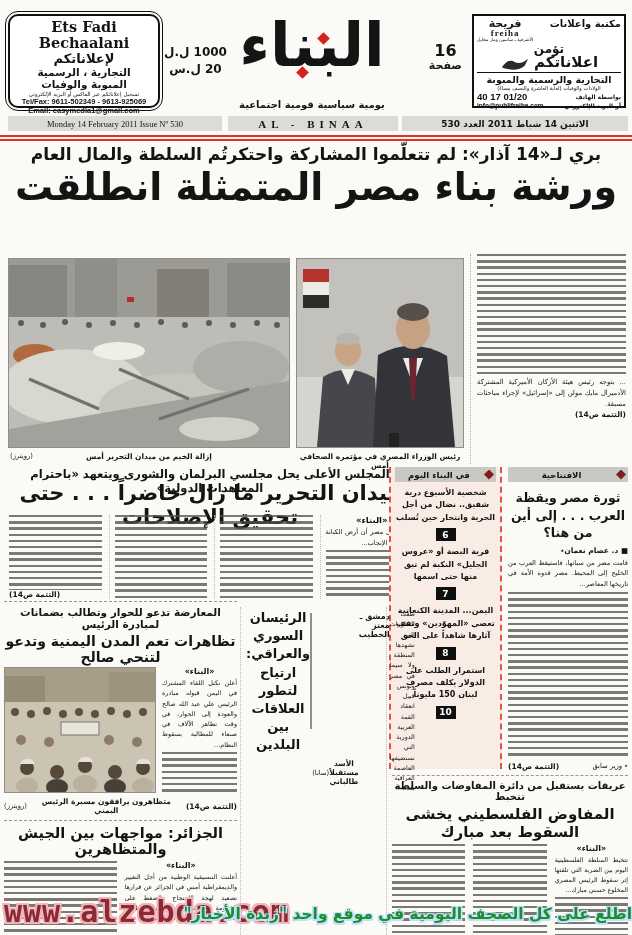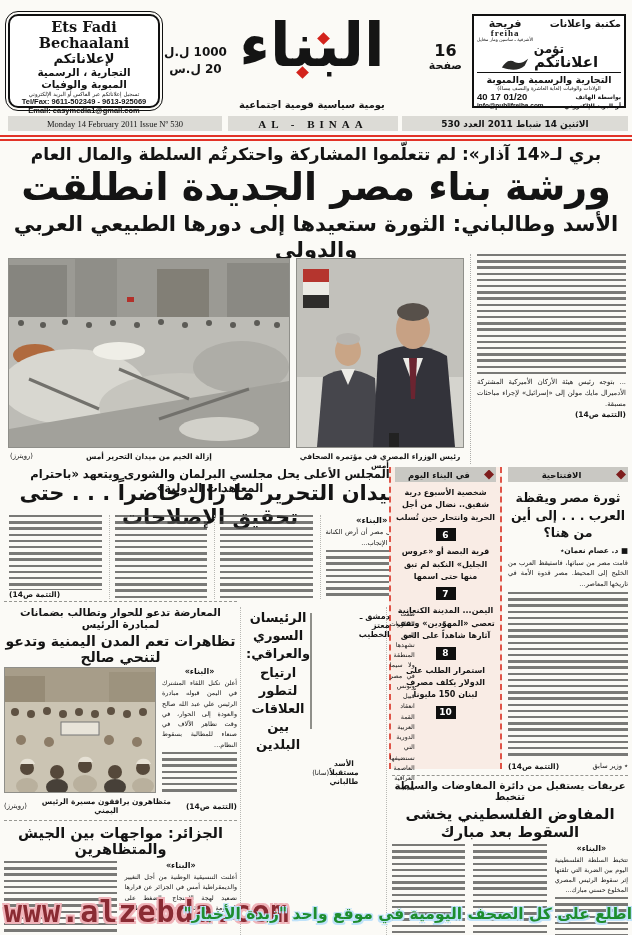--- a/index.html
+++ b/index.html
@@ -195,22 +195,21 @@
     </div>
   </div>
 
   <div class="abs dbar db-l">Monday 14 February 2011 Issue Nº 530</div>
   <div class="abs dbar db-c">AL - BINAA</div>
   <div class="abs dbar db-r rtl">الاثنين 14 شباط 2011 العدد 530</div>
   <div class="abs redrule"></div>
 
   <div class="abs heads rtl">
     <div class="h-k">بري لـ«14 آذار»: لم تتعلّموا المشاركة واحتكرتُم السلطة والمال العام</div>
-    <div class="h-m">ورشة بناء مصر الجديدة انطلقت</div>
-    <div class="h-s">الأسد وطالباني: الثورة ستعيدها إلى دورها الطبيعي العربي والدولي</div>
+    <div class="h-m">ورشة بناء مصر المتمثلة انطلقت</div>
   </div>
 
   <div class="abs photo ph-t">
     <svg width="280" height="188" viewBox="0 0 280 188">
       <rect width="280" height="188" fill="#bdbcb6"></rect>
       <rect width="280" height="58" fill="#9b9a94"></rect>
       <rect x="0" y="6" width="58" height="52" fill="#86857f"></rect>
       <rect x="66" y="0" width="42" height="58" fill="#8f8e88"></rect>
       <rect x="148" y="10" width="52" height="48" fill="#827f76"></rect>
       <rect x="218" y="4" width="62" height="54" fill="#8a8983"></rect>

